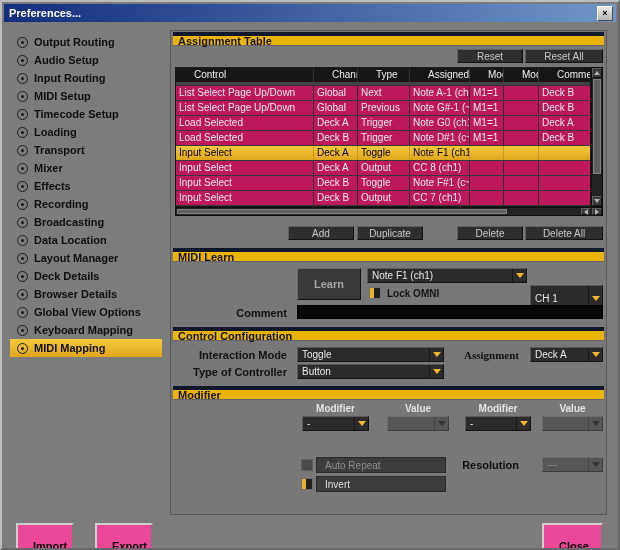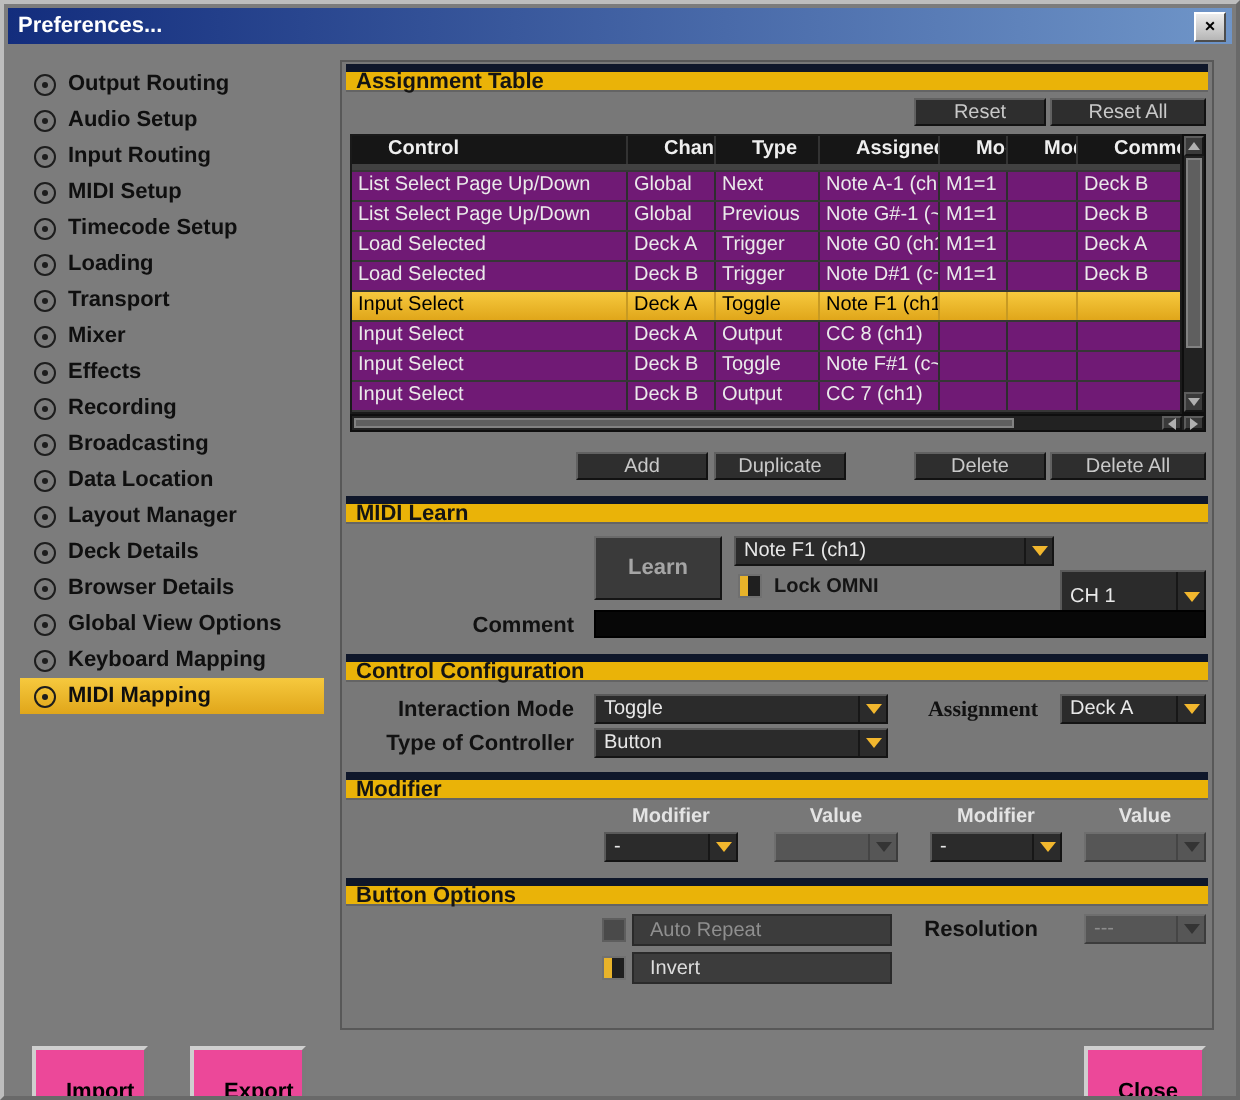--- a/index.html
+++ b/index.html
@@ -38,25 +38,25 @@
          color:#141414;font-weight:bold;font-size:11px;display:flex;align-items:center;padding-left:5px;}
 
   .btn-dark{position:absolute;box-sizing:border-box;background:#2e2e2e;color:#c9c9c9;
             font-family:"Liberation Sans",sans-serif;font-size:10px;padding:0;
             border:1px solid;border-color:#616161 #121212 #121212 #616161;
             display:flex;align-items:center;justify-content:center;cursor:default;}
 
   
   .tbl{background:#3d3d3d;border:1px solid #1a1a1a;overflow:hidden;}
   .thead{display:flex;height:14px;background:#161616;}
-  .th{font-size:10px;font-weight:bold;color:#efefef;line-height:14px;padding-left:18px;
+  .th{font-size:10px;font-weight:normal;color:#efefef;line-height:14px;padding-left:18px;
       box-sizing:border-box;border-right:1px solid #333;overflow:hidden;white-space:nowrap;flex:none;}
   .tbody{height:126px;overflow:hidden;}
   .sliver{height:3px;background:#414141;border-bottom:1px solid #363636;}
-  .tr{display:flex;height:15px;background:#701a75;border-bottom:1px solid #363636;box-sizing:border-box;}
+  .tr{display:flex;height:15px;background:#be185d;border-bottom:1px solid #363636;box-sizing:border-box;}
   .td{font-size:10px;color:#eaeaea;line-height:14px;padding-left:3px;box-sizing:border-box;
       border-right:1px solid #2e2e2e;overflow:hidden;white-space:nowrap;flex:none;}
   .tr.selected{background:linear-gradient(#f6c93e,#e0a61a);}
   .tr.selected .td{color:#000;border-right-color:#c79a23;}
   .c0{width:138px}.c1{width:44px}.c2{width:52px}.c3{width:60px}.c4{width:34px}.c5{width:35px}.c6{width:53px}
 
   
   .vscroll{background:#222;border:1px solid #0e0e0e;}
   .sb-btn{position:absolute;left:0;right:0;height:10px;background:#3a3a3a;
           border:1px solid;border-color:#5d5d5d #161616 #161616 #5d5d5d;
@@ -450,23 +450,20 @@
           <span class="dd-arrow"></span>
         </span>
     </div>
     <div class="dd disabled" style="left:371px;top:385px;width:61px;height:15px;">
       <span class="dd-text"></span>
       <span class="dd-arrowbox">
           <span class="dd-arrow"></span>
         </span>
     </div>
 
-    <div class="strip abs" style="left:2px;top:408px;width:431px;height:14px;">
-      <span>Button Options</span>
-    </div>
     <div class="chk disabled" style="left:130px;top:428px;"></div>
     <div class="optbar dis" style="left:145px;top:426px;width:130px;height:16px;">
       <span>Auto Repeat</span>
     </div>
     <div class="lbl" style="left:270px;top:428px;width:83px;">Resolution</div>
     <div class="dd disabled" style="left:371px;top:426px;width:61px;height:15px;">
       <span class="dd-text">---</span>
       <span class="dd-arrowbox">
           <span class="dd-arrow"></span>
         </span>

